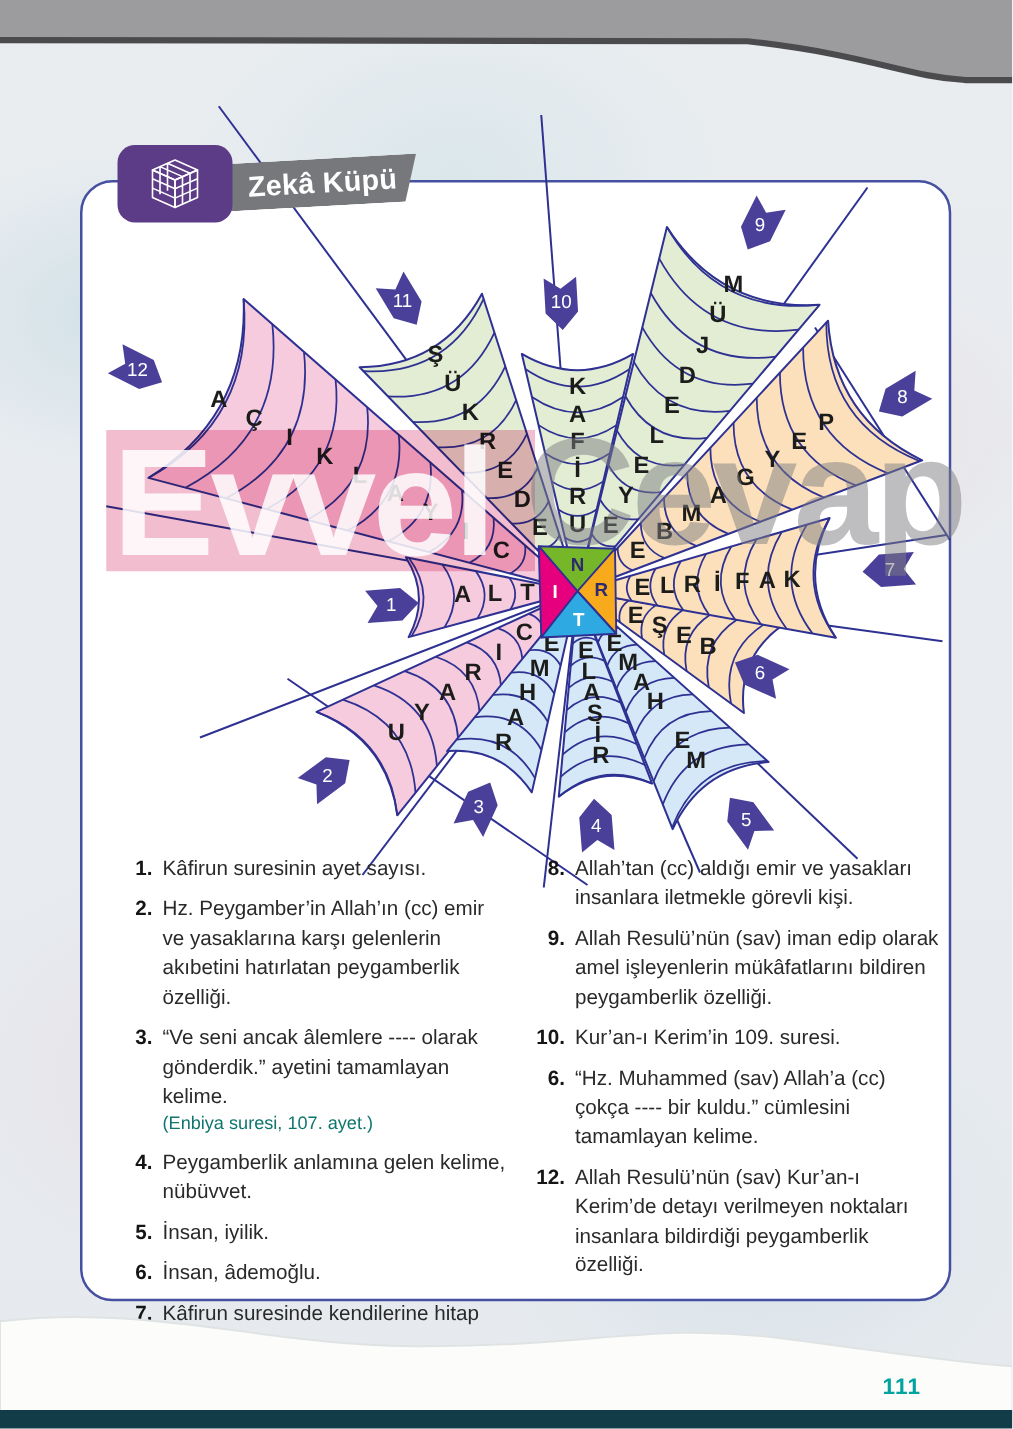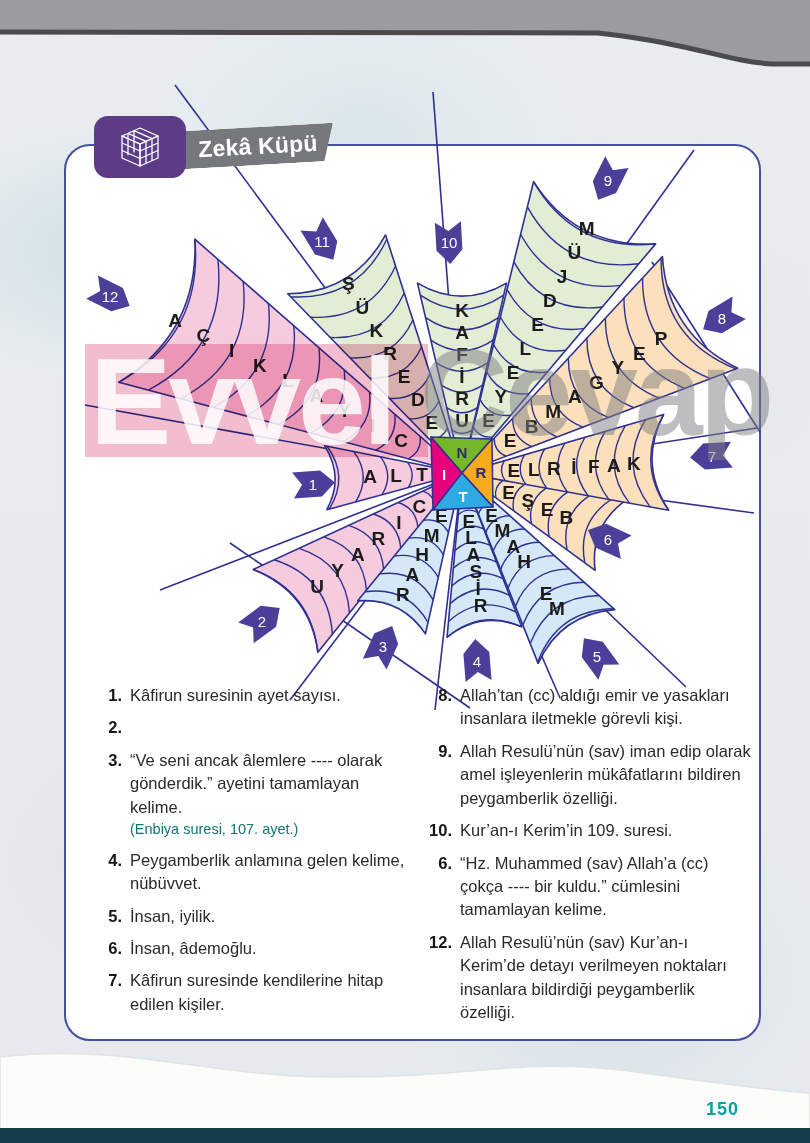--- a/index.html
+++ b/index.html
@@ -329,20 +329,21 @@
     </svg>
   </div>
 
   <div class="clues clues-left" id="clues-left">
       <div class="clue">
         <span class="num">1.</span>
         <span>Kâfirun suresinin ayet sayısı.</span>
       </div>
       <div class="clue">
         <span class="num">2.</span>
+        <span>Hz. Peygamber’in Allah’ın (cc) emir ve yasaklarına karşı gelenlerin akıbetini hatırlatan peygamberlik özelliği.</span>
       </div>
       <div class="clue">
         <span class="num">3.</span>
         <span>“Ve seni ancak âlemlere ---- olarak gönderdik.” ayetini tamamlayan kelime.<div class="note">(Enbiya suresi, 107. ayet.)</div></span>
       </div>
       <div class="clue">
         <span class="num">4.</span>
         <span>Peygamberlik anlamına gelen kelime, nübüvvet.</span>
       </div>
       <div class="clue">
@@ -377,15 +378,15 @@
       </div>
       <div class="clue">
         <span class="num">12.</span>
         <span>Allah Resulü’nün (sav) Kur’an-ı Kerim’de detayı verilmeyen noktaları insanlara bildirdiği peygamberlik özelliği.</span>
       </div>
     </div>
 
   <svg class="overlay" style="top:1030px;z-index:7" width="810" height="113" viewBox="0 1030 810 113">
     <path d="M0,1057 C120,1043 210,1076 330,1077 C470,1078 520,1058 620,1070 C700,1080 762,1090 810,1093 L810,1143 L0,1143 Z" fill="#fcfcfa" stroke="#dfe3e4" stroke-width="1.5"></path>
   </svg>
-  <div class="pagenum">150</div>
+  <div class="pagenum">111</div>
   <div class="bottomstrip"></div>
 </div>
 
 </body></html>

